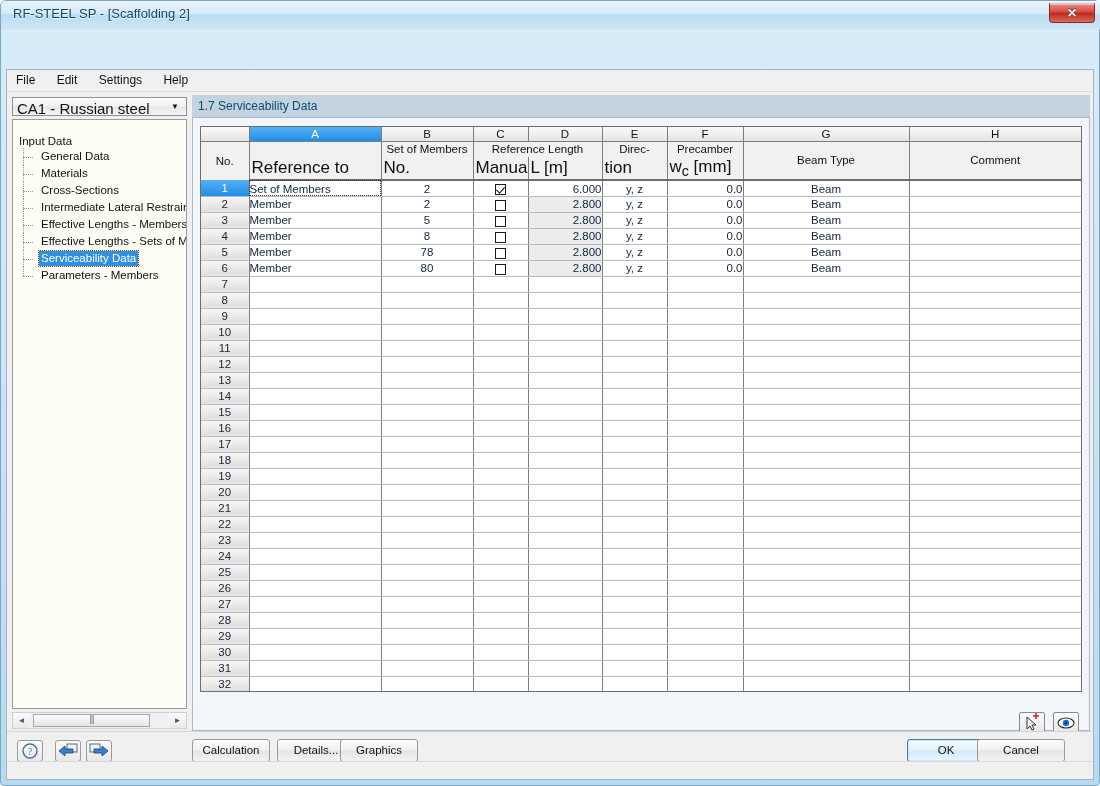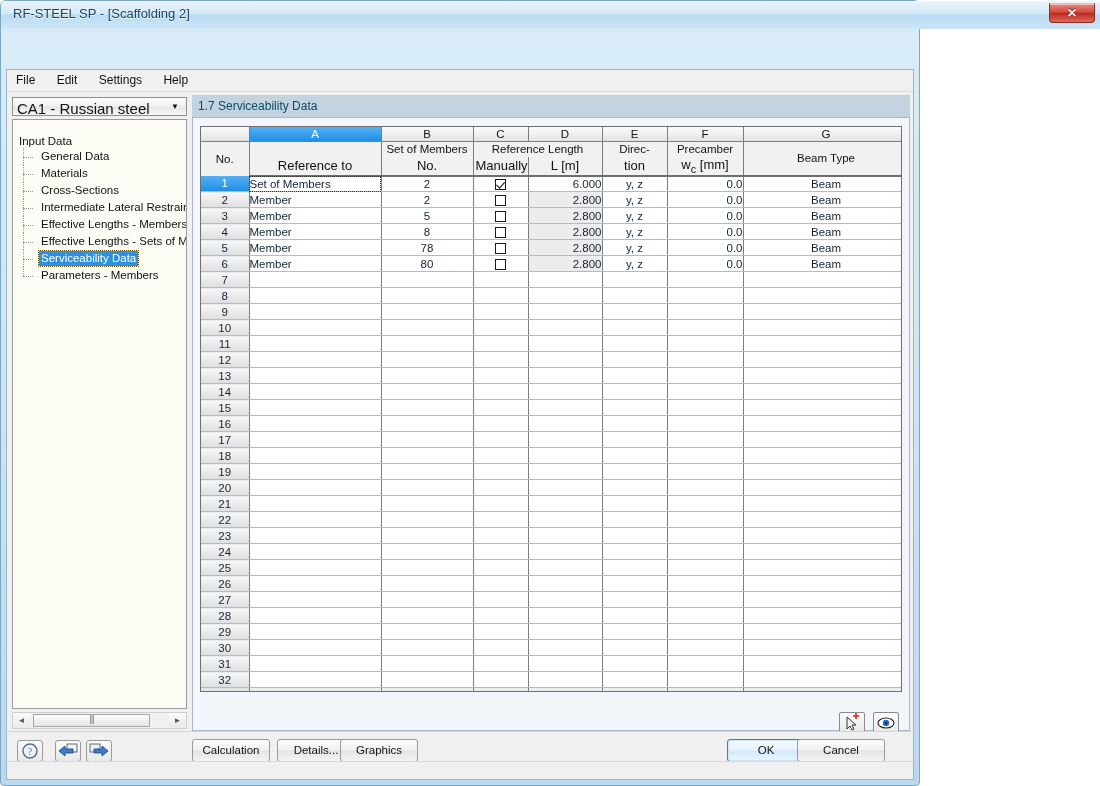--- a/index.html
+++ b/index.html
@@ -8,21 +8,21 @@
     width: 1100px; height: 786px;
     font-family: "Liberation Sans", sans-serif;
     font-size: 12px;
     background: #ffffff;
     overflow: hidden;
   }
 
   
   #window {
     position: absolute; left: 0; top: 0;
-    width: 920px; height: 786px;
+    width: 1100px; height: 786px;
     background: linear-gradient(to bottom, #d9ecf8 0%, #cfe6f6 40%, #b9d9ef 100%);
     border: 1px solid #7ba7c4;
     border-radius: 6px 6px 4px 4px;
     padding: 1px;
   }
   #frame-inner {
     position: absolute;
     left: 5px; top: 28px; right: 5px; bottom: 5px;
     background: #f0f0f0;
     border: 1px solid #9fb6c7;
@@ -214,24 +214,24 @@
     background: #f1f1f1;
     text-align: center;
     vertical-align: middle;
     border-bottom: none;
     font-size: 11.5px;
     color: #111;
     padding: 0 2px;
   }
   tr.hdr2 td {
     background: #f1f1f1;
-    text-align: center;
+    text-align: left;
     vertical-align: middle;
     border-bottom: 2px solid #6e6e6e;
-    font-size: 13px;
+    font-size: 17px;
     color: #111;
     padding: 0 2px;
   }
   td.rowno {
     background: linear-gradient(to bottom,#f7f7f7,#dedede);
     border-right: 2px solid #6e6e6e;
     text-align: center;
     color: #11253d;
     font-size: 11.5px;
   }

